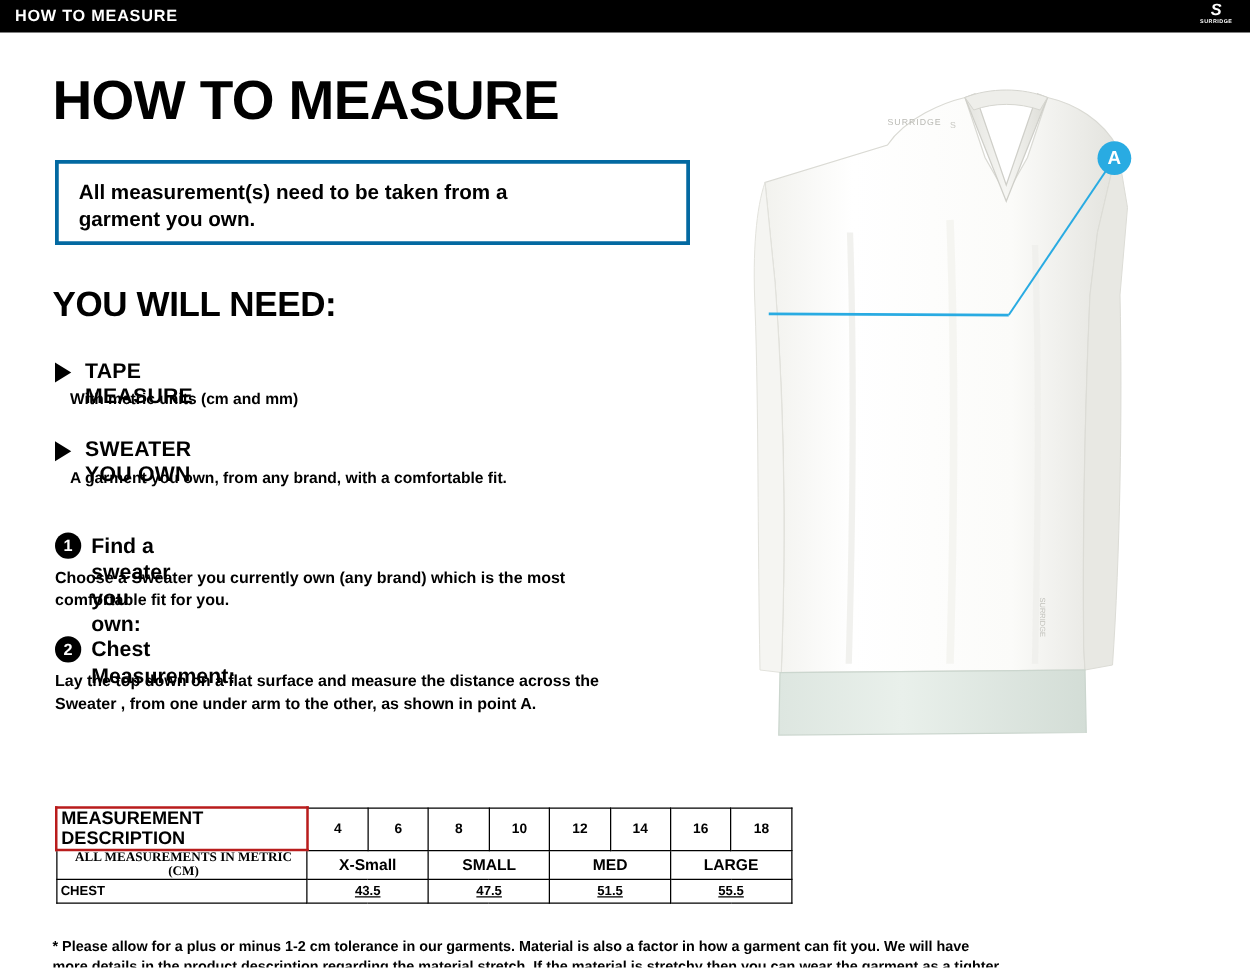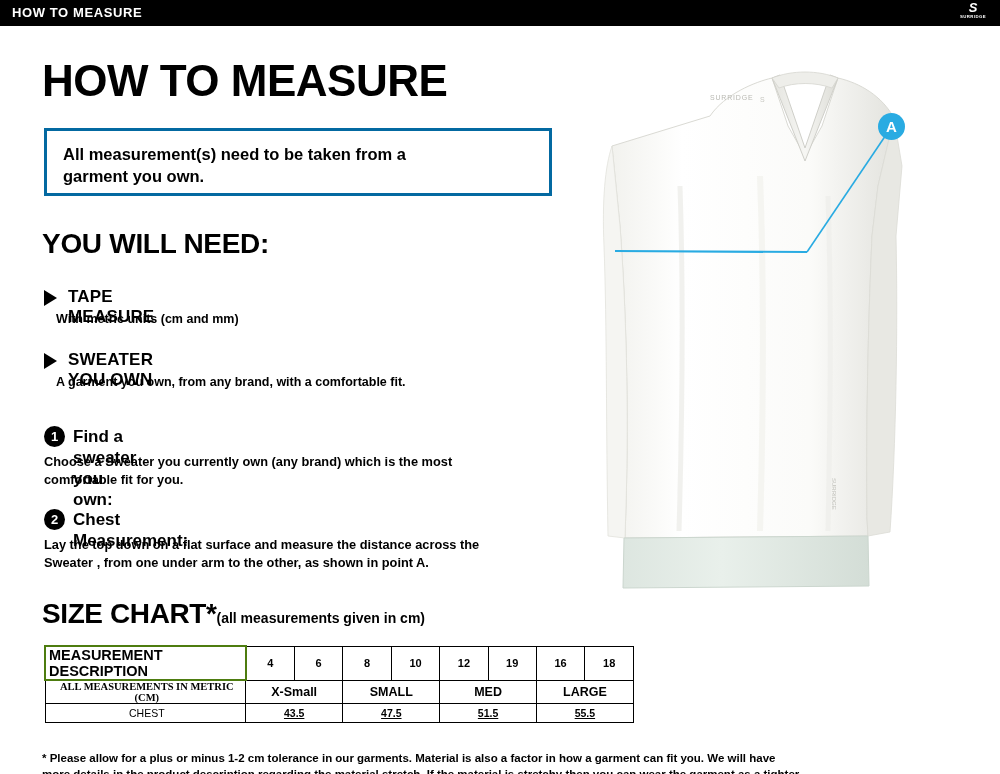--- a/index.html
+++ b/index.html
@@ -186,43 +186,43 @@
     width: 590px;
   }
   .size-table td, .size-table th {
     border: 1px solid #000;
     padding: 0;
     text-align: center;
     font-weight: bold;
     height: 18px;
   }
   .size-table .row-head {
-    border: 2px solid #4d7c0f;
+    border: 2px solid #b91c1c;
   }
   td.desc-cell {
     text-align: left;
     padding-left: 3px;
     font-size: 14.5px;
     font-weight: bold;
     width: 200px;
     height: 22px;
   }
   td.metric-cell {
     text-align: center;
     padding-left: 3px;
     font-size: 10.5px;
     font-weight: bold;
     height: 17px;
     font-family: Liberation Serif, serif;
   }
   td.chest-cell {
-    text-align: center;
+    text-align: left;
     padding-left: 3px;
     font-size: 10.5px;
-    font-weight: normal;
+    font-weight: bold;
     height: 17px;
   }
   td.num-cell {
     font-size: 11px;
     width: 49px;
   }
   td.size-name {
     font-size: 12.5px;
   }
   td.chest-val {
@@ -303,34 +303,31 @@
     <div class="step-title">Find a sweater you own:</div>
     <div class="step-body">Choose a Sweater you currently own (any brand) which is the most comfortable fit for you.</div>
   </div>
 
   <div class="step" id="step-2">
     <div class="step-num">2</div>
     <div class="step-title">Chest Measurement:</div>
     <div class="step-body">Lay the top down on a flat surface and measure the distance across the Sweater , from one under arm to the other, as shown in point A.</div>
   </div>
 
-  <div class="size-chart-heading">
-    <span>SIZE CHART*</span><span class="size-chart-note">(all measurements given in cm)</span>
-  </div>
 
   <table class="size-table">
     <tbody>
       <tr>
         <td class="desc-cell row-head">MEASUREMENT DESCRIPTION</td>
         <td class="num-cell">4</td>
         <td class="num-cell">6</td>
         <td class="num-cell">8</td>
         <td class="num-cell">10</td>
         <td class="num-cell">12</td>
-        <td class="num-cell">19</td>
+        <td class="num-cell">14</td>
         <td class="num-cell">16</td>
         <td class="num-cell">18</td>
       </tr>
       <tr>
         <td class="metric-cell">ALL MEASUREMENTS IN METRIC (CM)</td>
         <td class="size-name" colspan="2">X-Small</td>
         <td class="size-name" colspan="2">SMALL</td>
         <td class="size-name" colspan="2">MED</td>
         <td class="size-name" colspan="2">LARGE</td>
       </tr>

